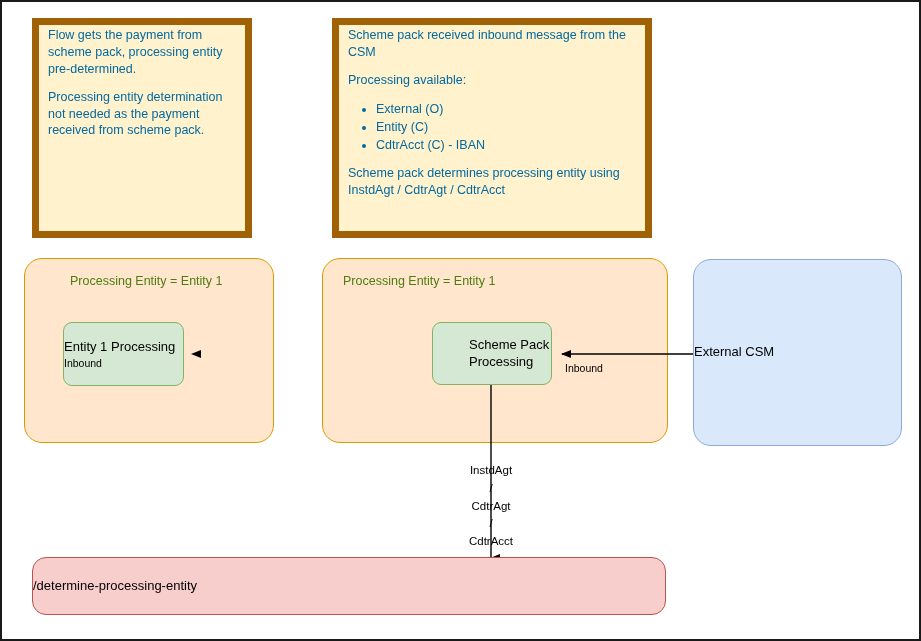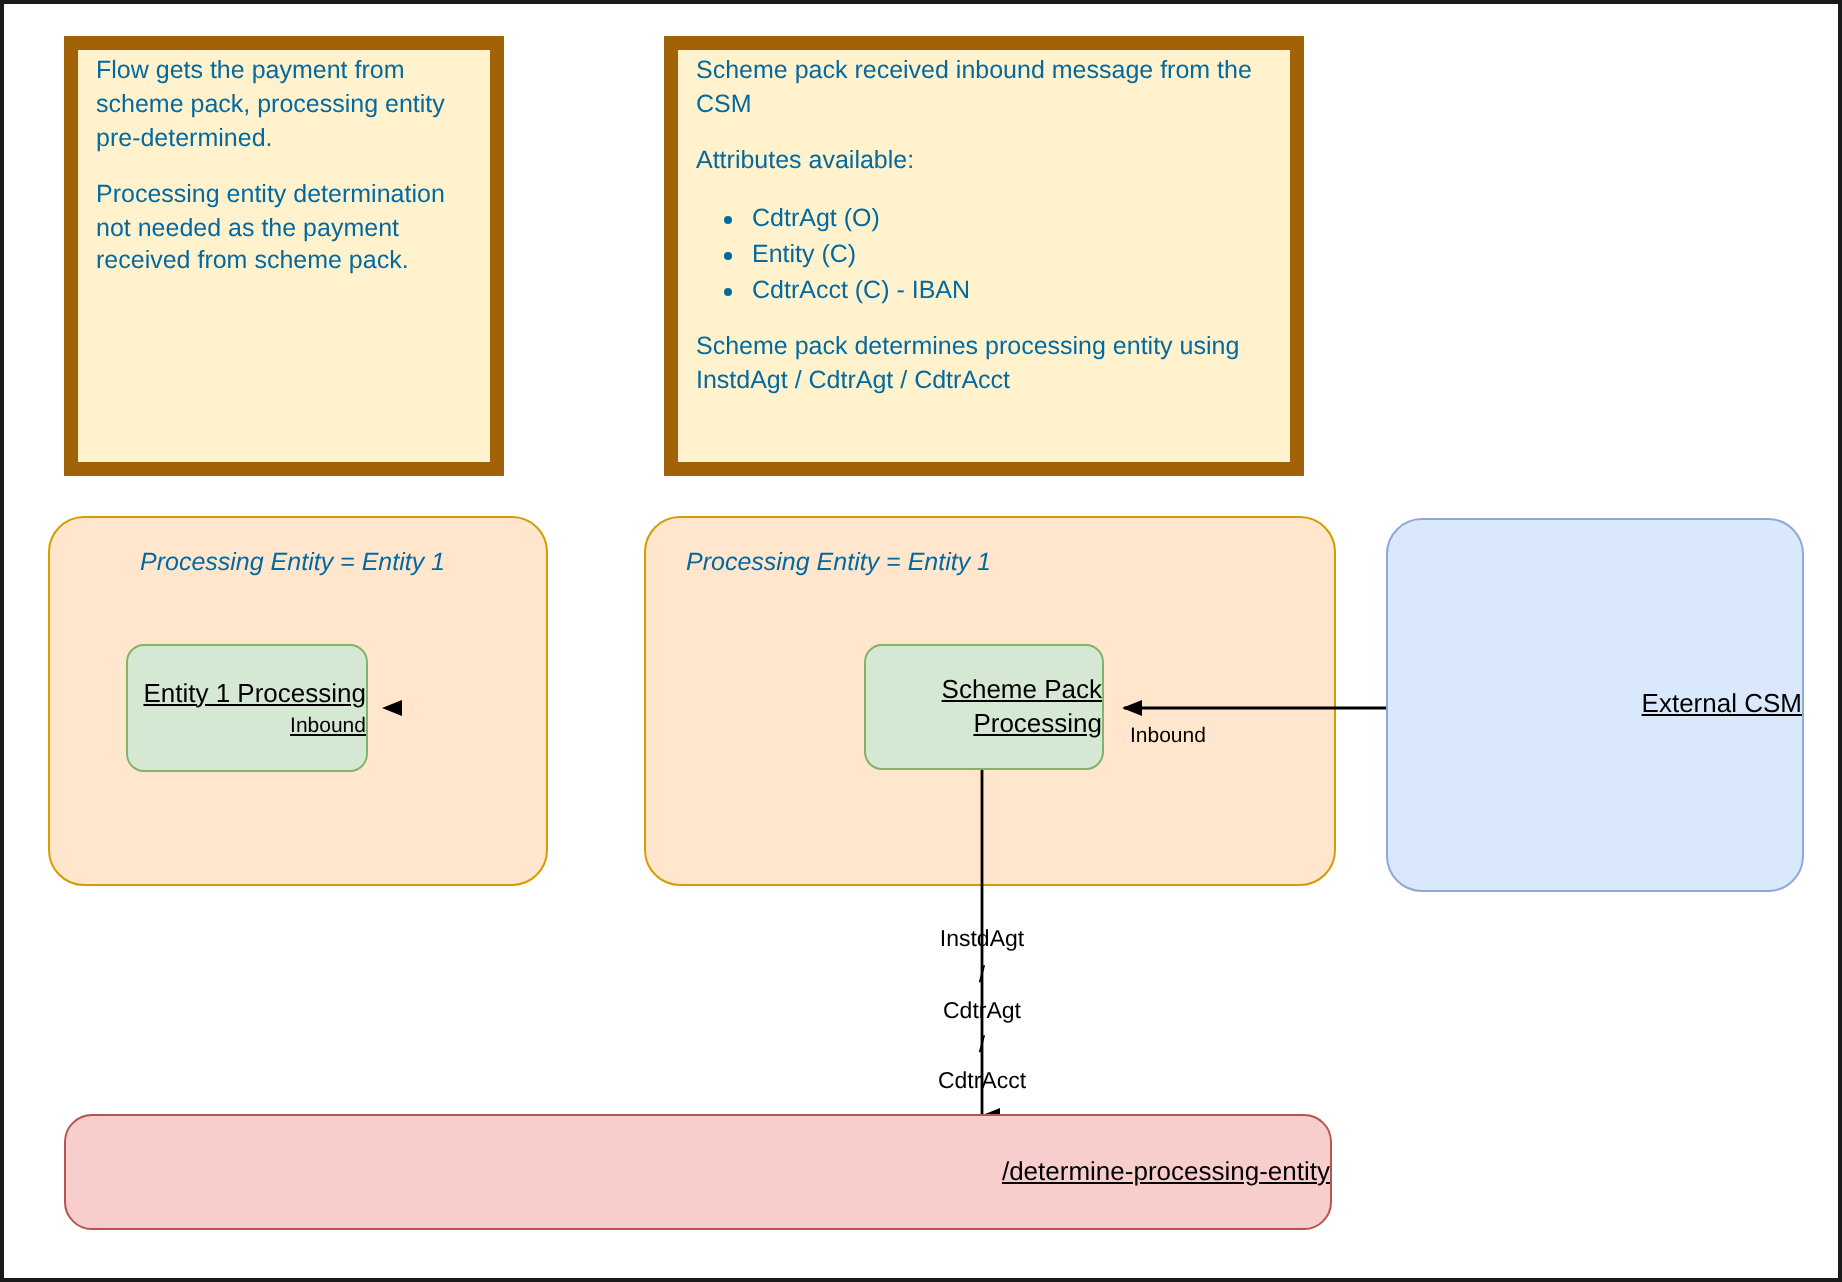--- a/index.html
+++ b/index.html
@@ -50,37 +50,35 @@
   .container-box {
     position: absolute;
     background: #ffe6cc;
     border: 1px solid #d79b00;
     border-radius: 18px;
     box-sizing: border-box;
   }
   .container-label {
     position: absolute;
     font-size: 12.5px;
-    color: #0369a1;
+    color: #4d7c0f;
     white-space: nowrap;
-    font-style: italic;
   }
 
   
   .node {
     position: absolute;
     box-sizing: border-box;
     border-radius: 9px;
     display: flex;
     flex-direction: column;
-    align-items: flex-end;
+    align-items: flex-start;
     justify-content: center;
     color: #000000;
     text-align: center;
-    text-decoration: underline;
   }
   .node.green {
     background: #d5e8d4;
     border: 1px solid #82b366;
   }
   .node.blue {
     background: #dae8fc;
     border: 1px solid #8fa8d4;
     border-radius: 18px;
   }
@@ -129,23 +127,23 @@
 
 <div id="canvas">
 
   <div class="note" style="left:30px; top:16px; width:220px; height:220px;">
     <p>Flow gets the payment from scheme pack, processing entity pre-determined.</p>
     <p>Processing entity determination not needed as the payment received from scheme pack.</p>
   </div>
 
   <div class="note" style="left:330px; top:16px; width:320px; height:220px;">
     <p>Scheme pack received inbound message from the CSM</p>
-    <p>Attributes available:</p>
+    <p>Processing available:</p>
     <ul>
-      <li>CdtrAgt (O)</li>
+      <li>External (O)</li>
       <li>Entity (C)</li>
       <li>CdtrAcct (C) - IBAN</li>
     </ul>
     <p>Scheme pack determines processing entity using InstdAgt / CdtrAgt / CdtrAcct</p>
   </div>
 
   <div class="container-box" style="left:22px; top:256px; width:250px; height:185px;">
   </div>
   <div class="container-label" style="left:68px; top:272px;">Processing Entity = Entity 1</div>
 

